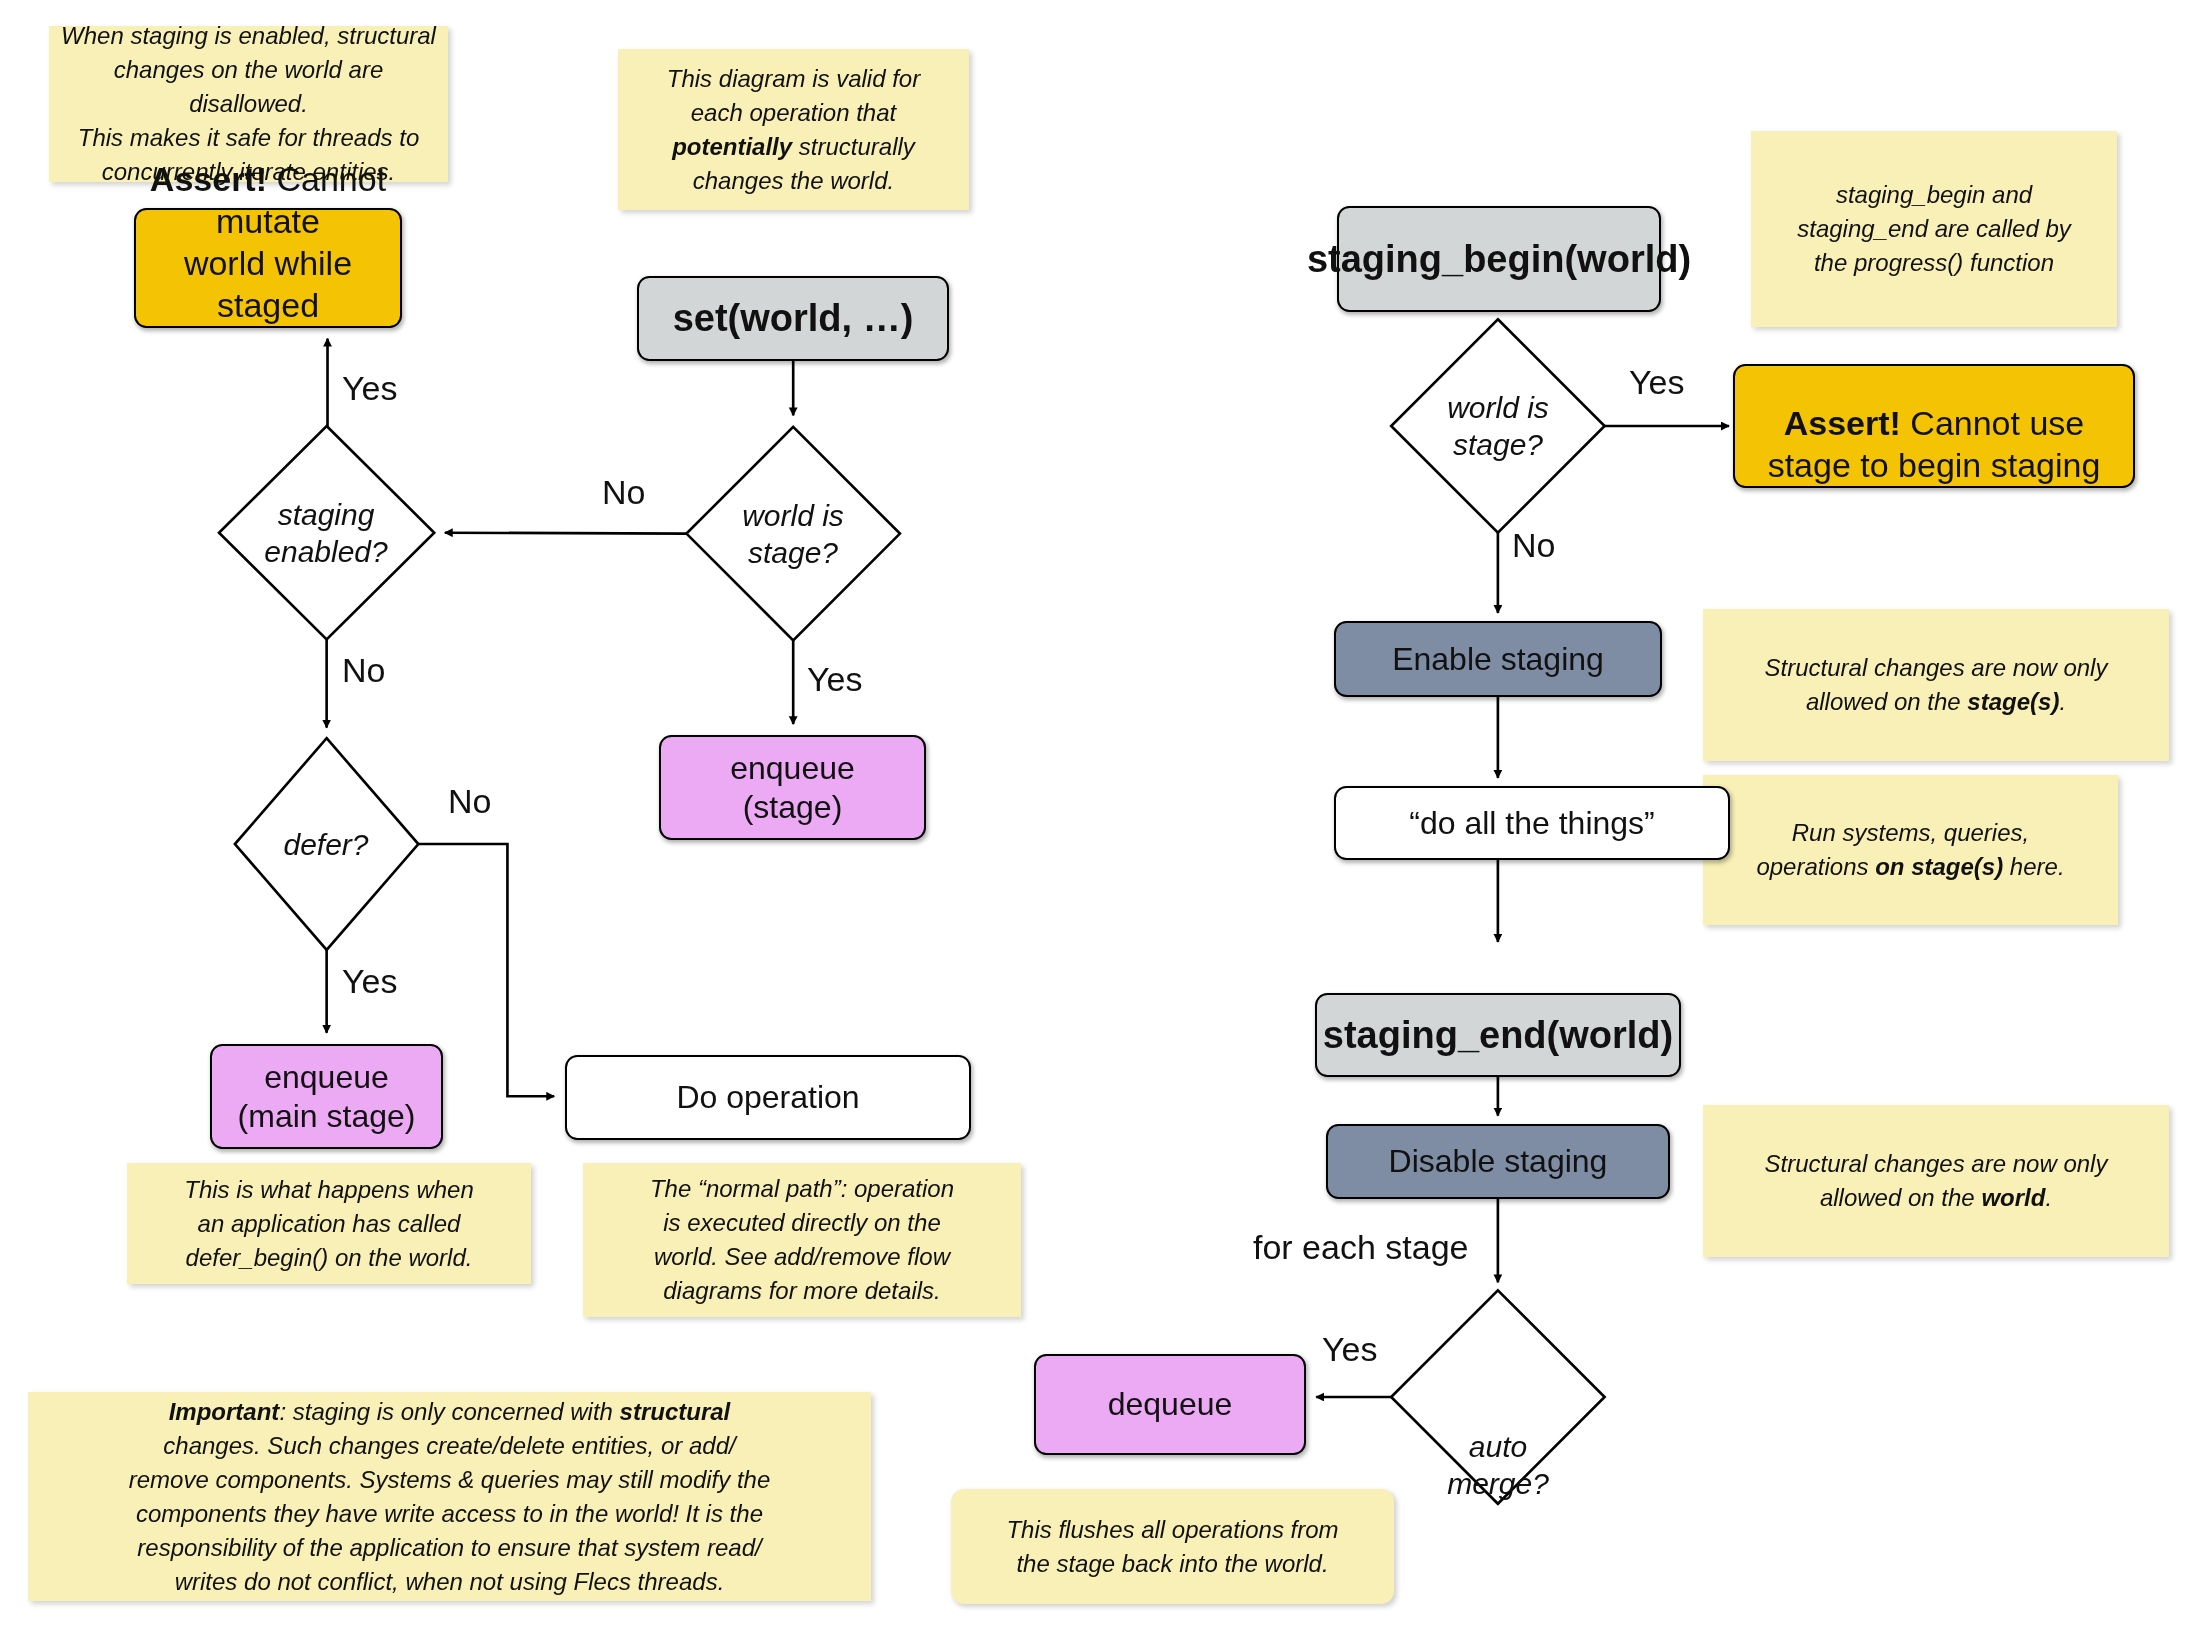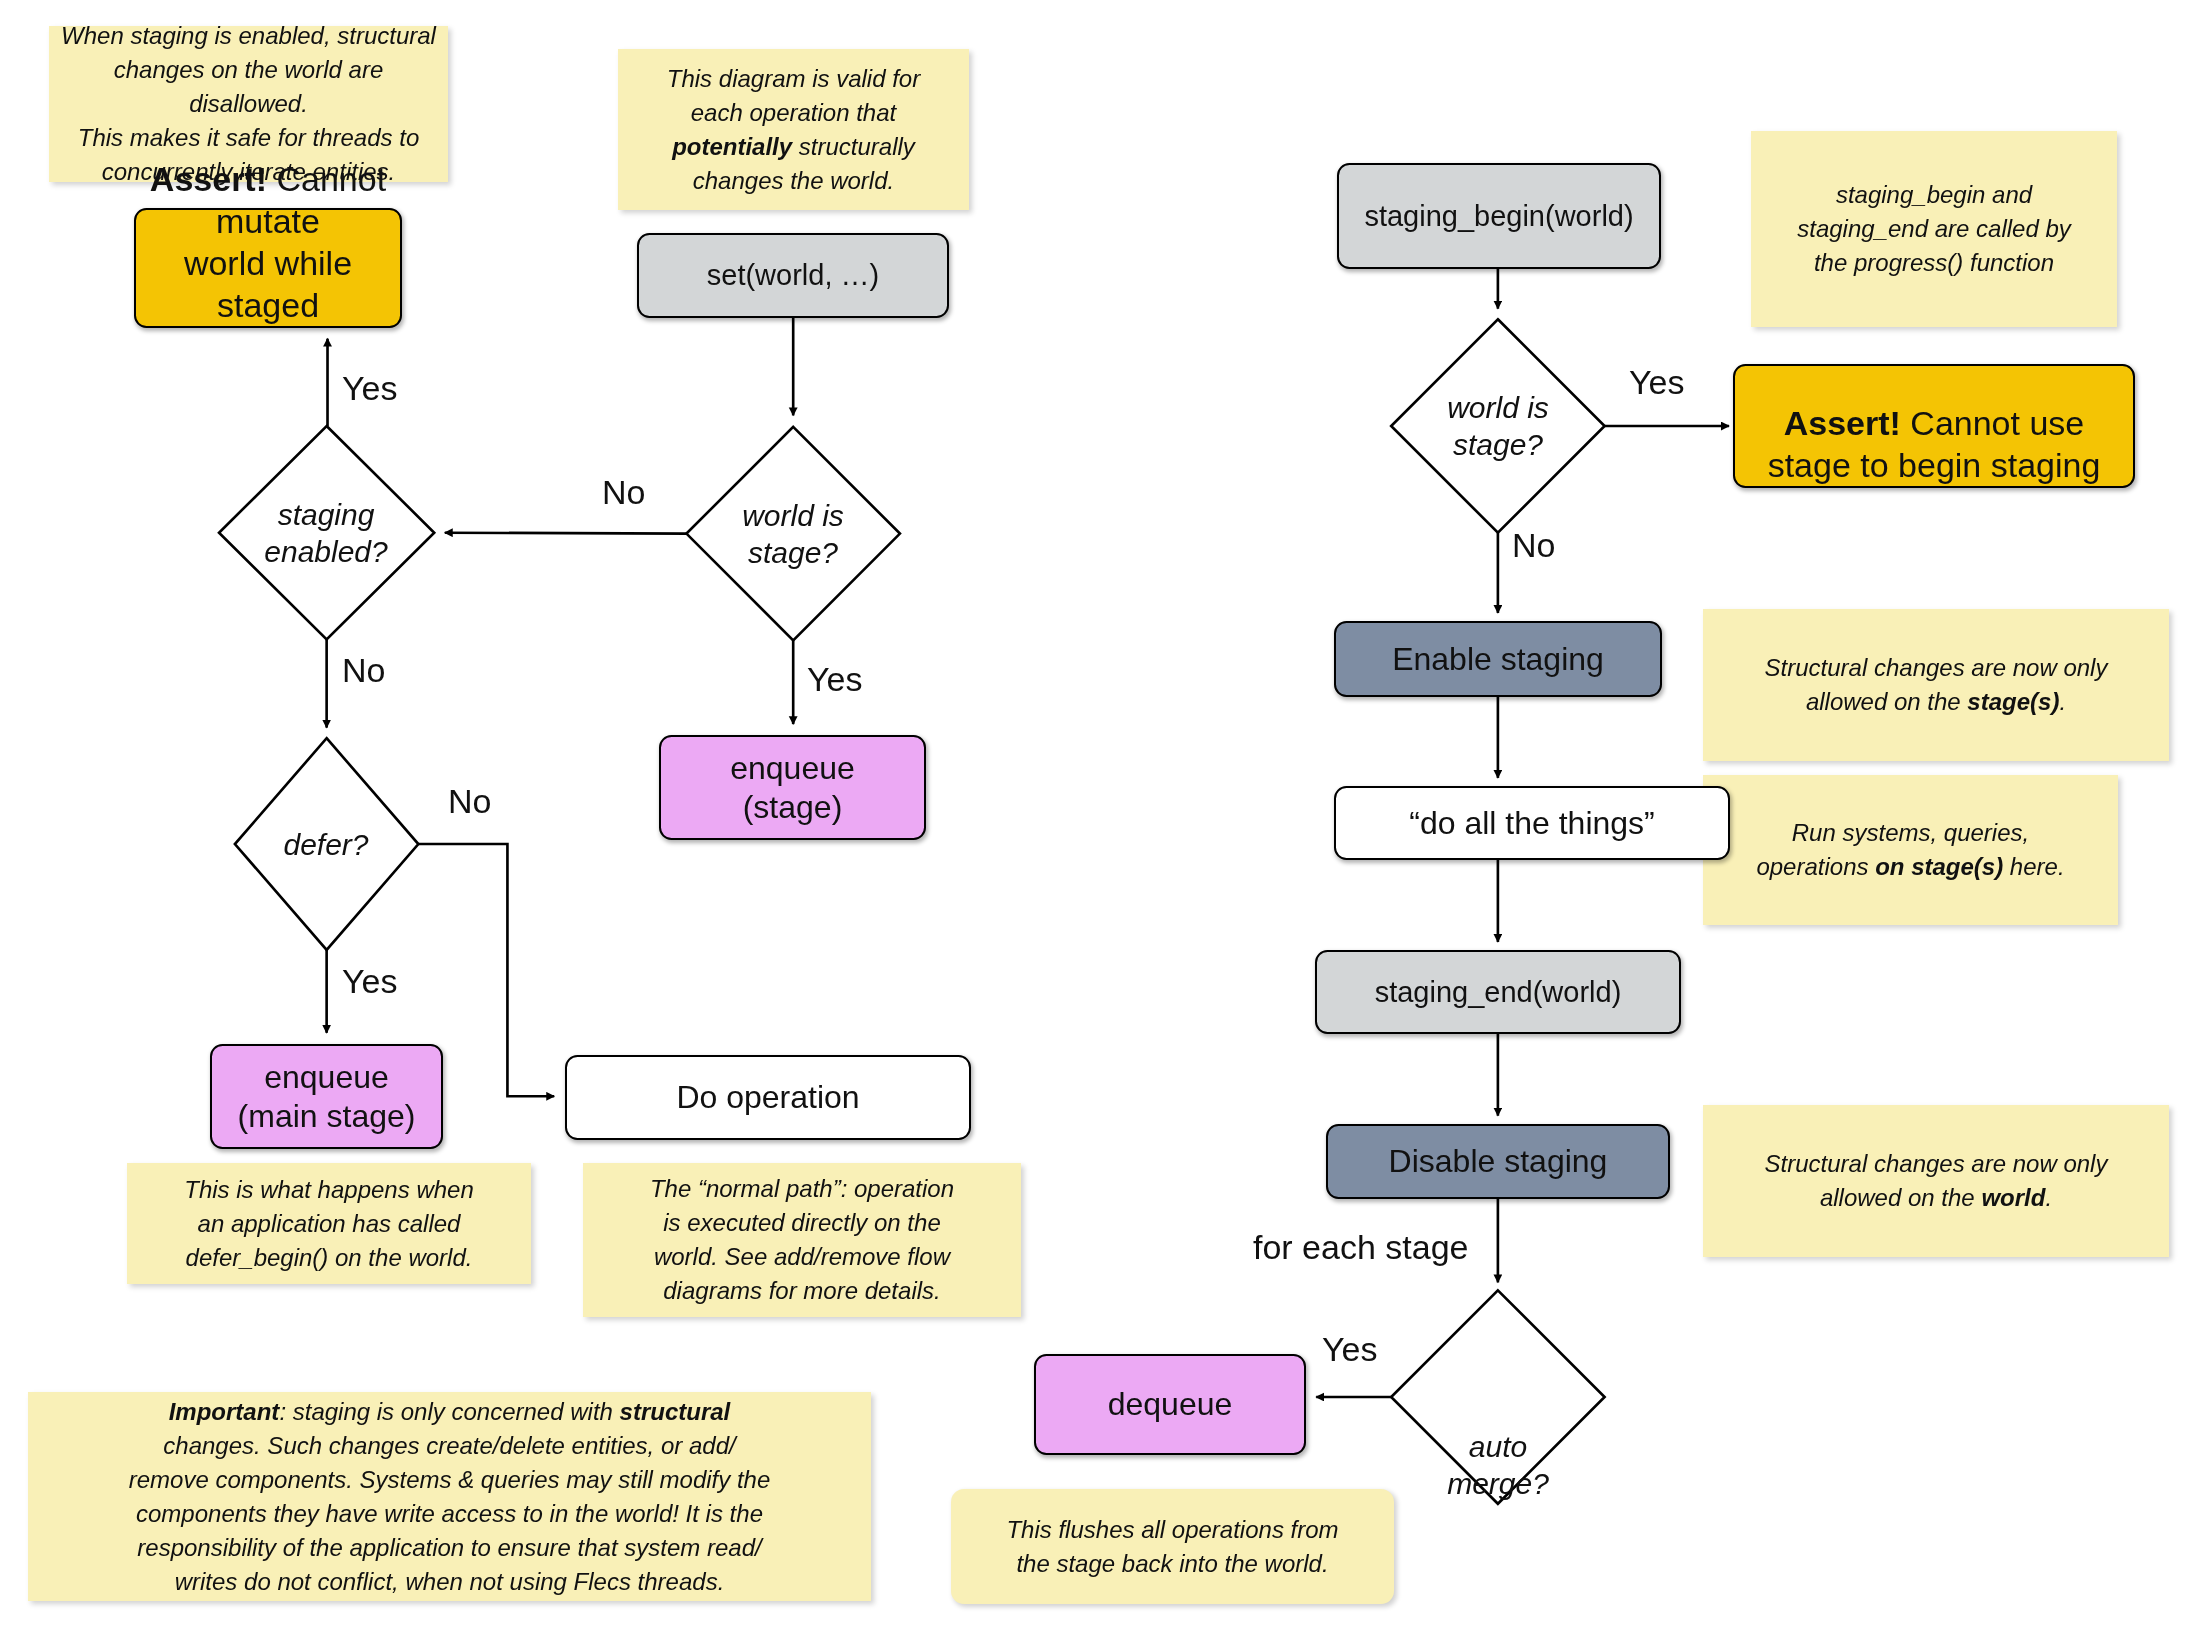--- a/index.html
+++ b/index.html
@@ -39,21 +39,21 @@
     border-radius:12.4px;
     display:flex;align-items:center;justify-content:center;
     text-align:center;
     white-space:pre-line;
     box-sizing:border-box;
     box-shadow:1.8px 2.6px 4.4px rgba(0,0,0,0.30);
     font-size:32px;
     line-height:39px;
   }
   .gold{background:var(--gold);font-size:34px;line-height:42px;align-items:flex-end;}
-  .gray{background:var(--gray_box);font-weight:normal;font-size:29px;}
+  .gray{background:var(--gray_box);font-weight:bold;font-size:38px;margin-top:43px;}
   .slate{background:var(--slate_box);}
   .purple{background:var(--purple_box);}
   .white{background:var(--white_box);}
   .b{font-weight:bold;}
   .dlabel{
     position:absolute;
     transform:translate(-50%,-50%);
     font-style:italic;
     font-size:30px;
     line-height:37px;

